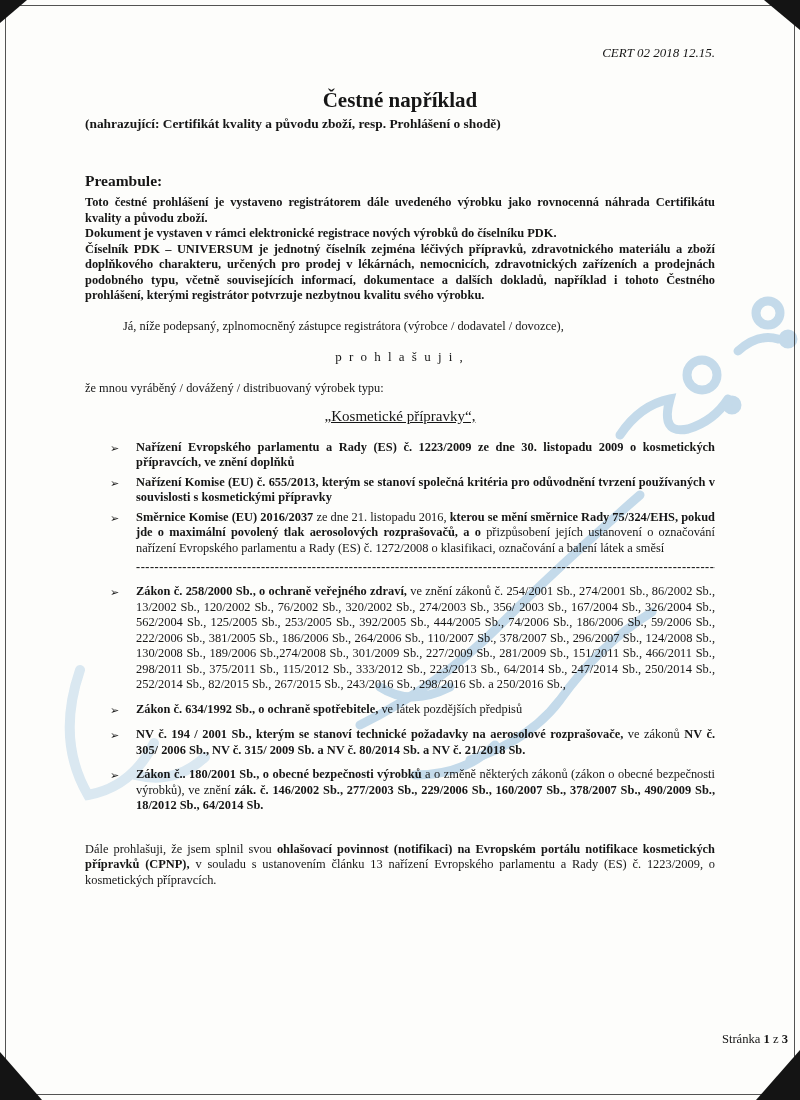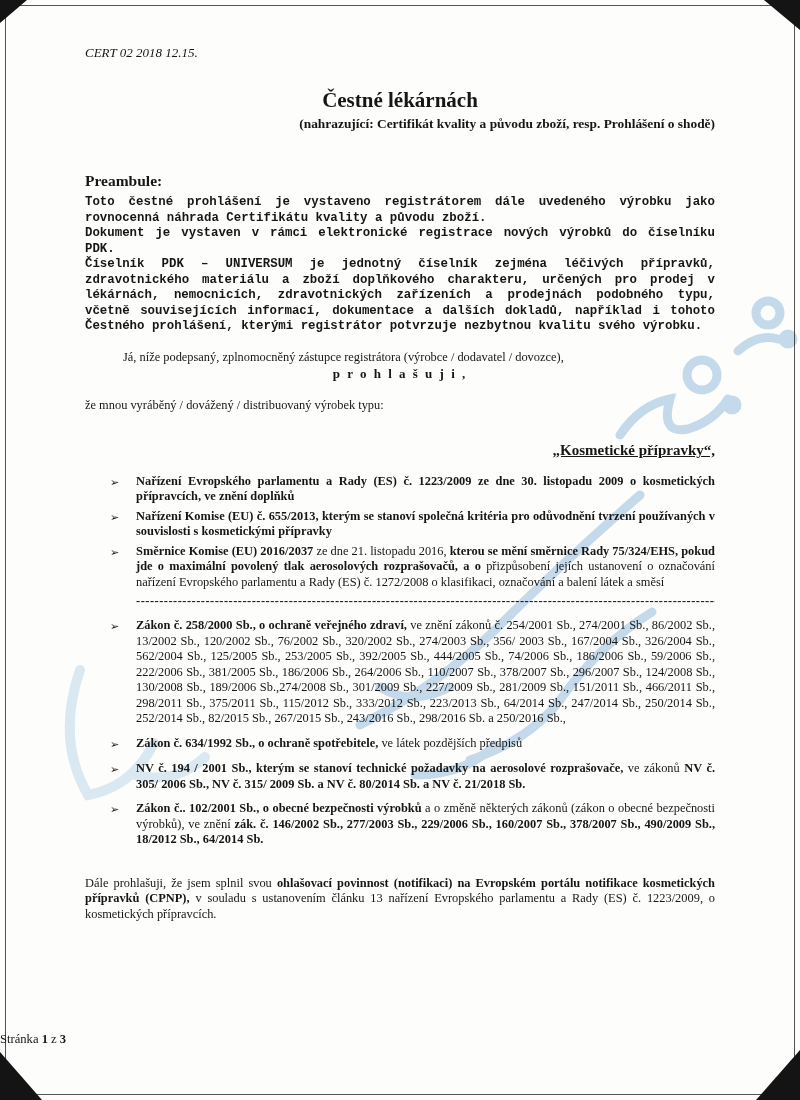--- a/index.html
+++ b/index.html
@@ -15,46 +15,46 @@
   .frame{position:absolute;inset:5px;border:1px solid rgba(25,25,25,.75);pointer-events:none;z-index:5;}
   .corner{position:absolute;background:#141414;z-index:6;}
   .corner.tl{left:0;top:0;width:27px;height:23px;clip-path:polygon(0 0,100% 0,0 100%);}
   .corner.tr{right:0;top:0;width:36px;height:30px;clip-path:polygon(0 0,100% 0,100% 100%);}
   .corner.bl{left:0;bottom:0;width:42px;height:48px;clip-path:polygon(0 0,0 100%,100% 100%);}
   .corner.br{right:0;bottom:0;width:44px;height:50px;clip-path:polygon(100% 0,100% 100%,0 100%);}
 
   .content{position:absolute;left:85px;right:85px;top:0;font-size:12.4px;line-height:15.5px;z-index:3;}
   .b{font-weight:bold;}
 
-  .ref{margin-top:45px;font-style:italic;font-size:13px;}
+  .ref{margin-top:45px;text-align:right;font-style:italic;font-size:13px;}
   .title{margin:26px 0 0 0;text-align:center;font-size:21px;font-weight:bold;line-height:26px;}
-  .subtitle{text-align:right;font-weight:bold;font-size:13.4px;margin-top:3px;}
+  .subtitle{text-align:left;font-weight:bold;font-size:13.4px;margin-top:3px;}
 
   .h-pre{margin-top:40px;font-size:15.5px;font-weight:bold;line-height:19px;}
-  .prepar{margin:5px 0 0 0;font-weight:bold;text-align:justify;font-family:Liberation Mono, monospace;}
+  .prepar{margin:5px 0 0 0;font-weight:bold;text-align:justify;}
   .prepar + .prepar{margin-top:0;}
 
   .intro{margin:15px 0 0 0;padding-left:38px;}
-  .declare{margin-top:1px;text-align:center;font-weight:bold;font-size:13px;letter-spacing:2px;}
+  .declare{margin-top:15px;text-align:center;font-weight:normal;font-size:13px;letter-spacing:2px;}
   .prodline{margin:16px 0 0 0;}
-  .prodname{margin-top:30px;text-align:right;font-size:15px;font-weight:bold;text-decoration:underline;}
+  .prodname{margin-top:13px;text-align:center;font-size:15px;font-weight:normal;text-decoration:underline;}
   .reqintro{margin:11px 0 0 0;}
 
   .bullets{margin-top:15px;margin-left:25px;}
   .bullets.g2{margin-top:8px;}
   .bullet{display:flex;margin-bottom:4px;}
   .bullets.g2 .bullet{margin-bottom:9px;}
   .marker{flex:0 0 26px;font-family:"DejaVu Sans",sans-serif;font-size:11px;font-weight:bold;padding-top:1px;}
   .btext{flex:1;text-align:justify;}
 
   .divider{margin:2px 0 6px 51px;font-weight:bold;white-space:nowrap;overflow:hidden;height:16px;letter-spacing:0.5px;}
 
   .closing{margin:28px 0 0 0;text-align:justify;}
 
-  .footer{position:absolute;left:0;right:12px;top:1032px;text-align:left;font-size:12.6px;z-index:3;}
+  .footer{position:absolute;left:0;right:12px;top:1032px;text-align:right;font-size:12.6px;z-index:3;}
 
   .wm-svg{position:absolute;pointer-events:none;z-index:2;mix-blend-mode:multiply;}
 </style>
 </head>
 <body>
 
 <div class="page">
 
   <div class="frame"></div>
   <div class="corner tl"></div>
@@ -75,21 +75,21 @@
     <circle cx="468" cy="84" r="5" stroke="#7fb2d9" fill="#7fb2d9"></circle>
   </svg>
   <svg class="wm-svg" style="left:40px;top:655px;width:190px;height:170px;opacity:.28" viewBox="0 0 190 170" fill="none" stroke-width="10" stroke-linecap="round">
     <path d="M40 15 q -24 70 8 125 q 44 -8 66 -52" stroke="#7fb2d9"></path>
     <path d="M95 120 q 40 10 70 -18" stroke="#7fb2d9"></path>
   </svg>
 
   <div class="content">
     <div class="ref">CERT 02 2018 12.15.</div>
 
-    <h1 class="title">Čestné lékárnách</h1>
+    <h1 class="title">Čestné například</h1>
     <div class="subtitle">(nahrazující: Certifikát kvality a původu zboží, resp. Prohlášení o shodě)</div>
 
     <div class="h-pre">Preambule:</div>
     <p class="prepar">Toto čestné prohlášení je vystaveno registrátorem dále uvedeného výrobku jako rovnocenná náhrada Certifikátu kvality a původu zboží.</p>
     <p class="prepar">Dokument je vystaven v rámci elektronické registrace nových výrobků do číselníku PDK.</p>
     <p class="prepar">Číselník PDK – UNIVERSUM je jednotný číselník zejména léčivých přípravků, zdravotnického materiálu a zboží doplňkového charakteru, určených pro prodej v lékárnách, nemocnicích, zdravotnických zařízeních a prodejnách podobného typu, včetně souvisejících informací, dokumentace a dalších dokladů, například i tohoto Čestného prohlášení, kterými registrátor potvrzuje nezbytnou kvalitu svého výrobku.</p>
 
     <p class="intro">Já, níže podepsaný, zplnomocněný zástupce registrátora (výrobce / dodavatel / dovozce),</p>
     <div class="declare">p r o h l a š u j i ,</div>
     <p class="prodline">že mnou vyráběný / dovážený  / distribuovaný výrobek typu:</p>
@@ -120,21 +120,21 @@
         <div class="bullet">
           <span class="marker">➢</span>
           <span class="btext"><span class="b">Zákon č. 634/1992 Sb., o ochraně spotřebitele,</span><span> ve látek pozdějších předpisů</span></span>
         </div>
         <div class="bullet">
           <span class="marker">➢</span>
           <span class="btext"><span class="b">NV č. 194 / 2001 Sb., kterým se stanoví technické požadavky na aerosolové rozprašovače,</span><span> ve zákonů </span><span class="b">NV č. 305/ 2006 Sb., NV č. 315/ 2009 Sb. a NV č. 80/2014 Sb. a NV č. 21/2018 Sb.</span></span>
         </div>
         <div class="bullet">
           <span class="marker">➢</span>
-          <span class="btext"><span class="b">Zákon č.. 102/2001 Sb., o obecné bezpečnosti výrobků</span><span> a o změně některých zákonů (zákon o obecné bezpečnosti výrobků), ve znění </span><span class="b">zák. č. 146/2002 Sb., 277/2003 Sb., 229/2006 Sb., 160/2007 Sb., 378/2007 Sb., 490/2009 Sb., 18/2012 Sb., 64/2014 Sb.</span></span>
+          <span class="btext"><span class="b">Zákon č.. 180/2001 Sb., o obecné bezpečnosti výrobků</span><span> a o změně některých zákonů (zákon o obecné bezpečnosti výrobků), ve znění </span><span class="b">zák. č. 146/2002 Sb., 277/2003 Sb., 229/2006 Sb., 160/2007 Sb., 378/2007 Sb., 490/2009 Sb., 18/2012 Sb., 64/2014 Sb.</span></span>
         </div>
       </div>
 
     <p class="closing"><span>Dále prohlašuji, že jsem splnil svou </span><span class="b">ohlašovací povinnost (notifikaci) na Evropském portálu notifikace kosmetických přípravků (CPNP),</span><span> v souladu s ustanovením článku 13 nařízení Evropského parlamentu a Rady (ES) č. 1223/2009, o kosmetických přípravcích.</span></p>
   </div>
 
   <div class="footer"><span>Stránka </span><span class="b">1</span><span> z </span><span class="b">3</span></div>
 </div>
 
 </body></html>

